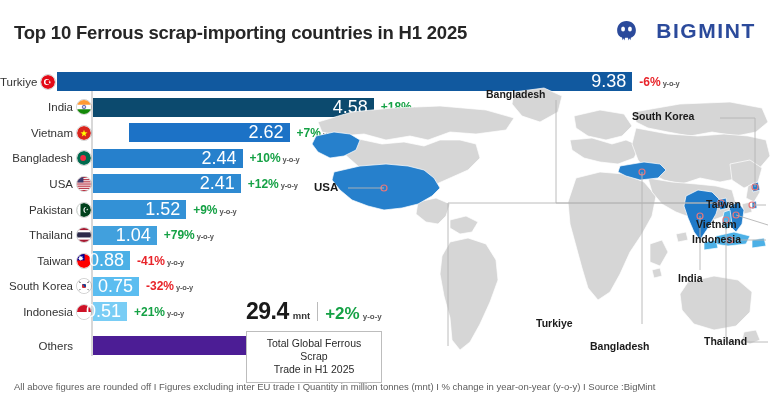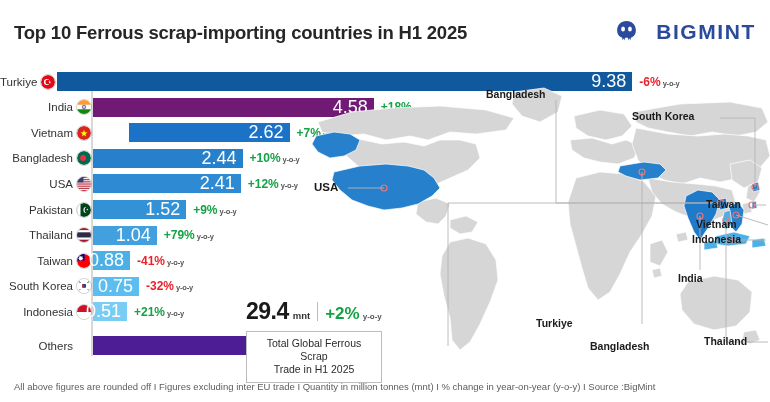--- a/index.html
+++ b/index.html
@@ -12,21 +12,21 @@
     color: #222;
   }
 
   
   .header { position: absolute; left: 0; top: 0; width: 770px; height: 62px; }
   .title {
     position: absolute; left: 14px; top: 22px;
     font-size: 18.5px; font-weight: bold; color: #262626;
     letter-spacing: -0.2px; white-space: nowrap;
   }
-  .brand { position: absolute; right: 14px; top: 19px; display: flex; align-items: center; gap: 17px; }
+  .brand { position: absolute; right: 14px; top: 19px; display: flex; gap: 17px; }
   .brand-mark { width: 25px; height: 25px; display: block; }
   .brand-text {
     font-size: 21px; font-weight: bold; color: #2b4a9b;
     letter-spacing: 1.6px;
   }
 
   
   .chart { position: absolute; left: 0; top: 72px; width: 440px; height: 292px; }
   .axis-line {
     position: absolute; left: 91px; top: 0; width: 1.5px; height: 284px;
@@ -127,21 +127,21 @@
         <div class="flag">
           <svg viewBox="0 0 24 24" width="100%" height="100%" style="display: block;">
             <circle cx="12" cy="12" r="12" fill="#fff"></circle>
             <path d="M0 0h24v8H0z" fill="#ff9933"></path>
             <path d="M0 16h24v8H0z" fill="#138808"></path>
             <circle cx="12" cy="12" r="3" fill="none" stroke="#000080" stroke-width="1"></circle>
             <circle cx="12" cy="12" r="0.9" fill="#000080"></circle>
           </svg>
         </div>
         <div class="bar-wrap">
-          <div class="bar" style="width: 280.757px; background: #701a75;">
+          <div class="bar" style="width: 280.757px; background: #0c4a6e;">
             <span class="bar-value">4.58</span>
           </div>
           <span class="yoy pos"><span>+18%</span><span class="suffix">y-o-y</span></span>
         </div>
       </div>
       <div class="row" style="top: 51.2px;">
         <div class="row-label">Vietnam</div>
         <div class="flag">
           <svg viewBox="0 0 24 24" width="100%" height="100%" style="display: block;">
             <circle cx="12" cy="12" r="12" fill="#da251d"></circle>

